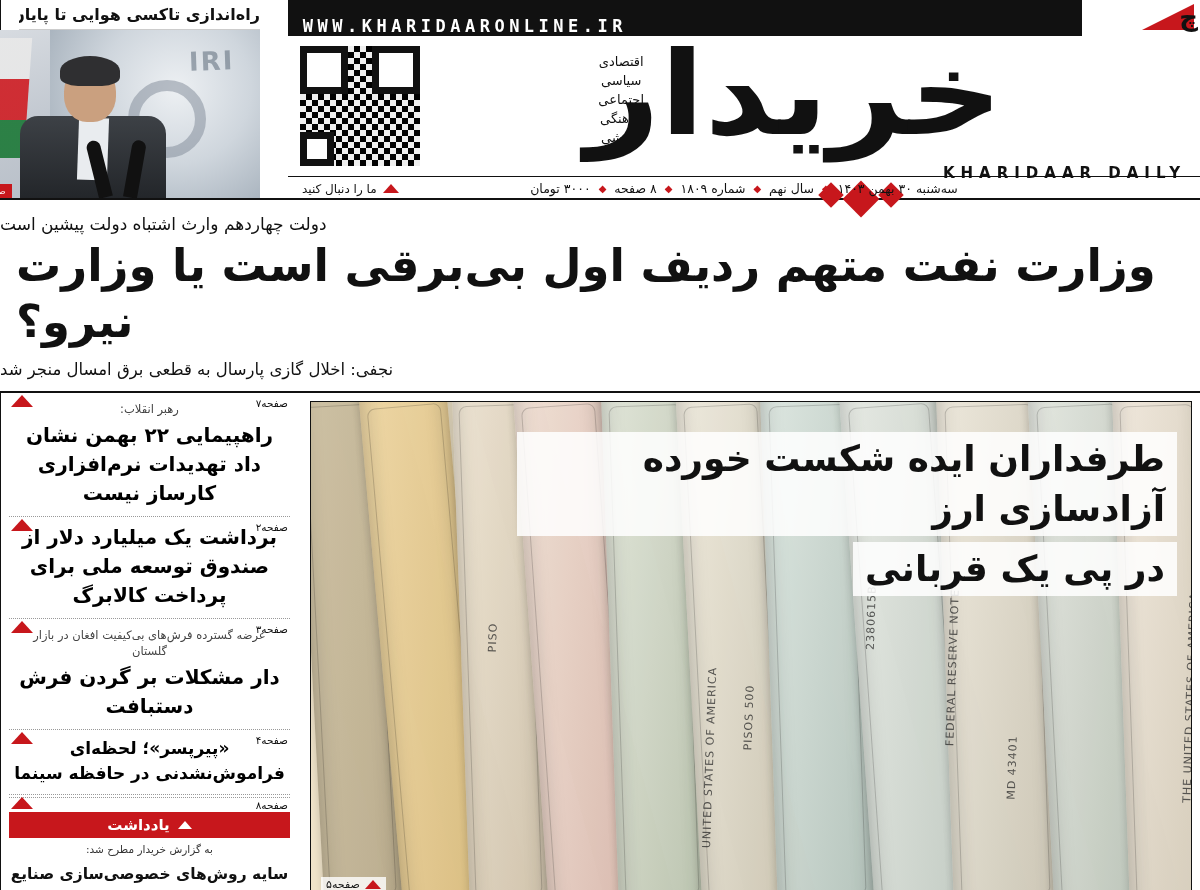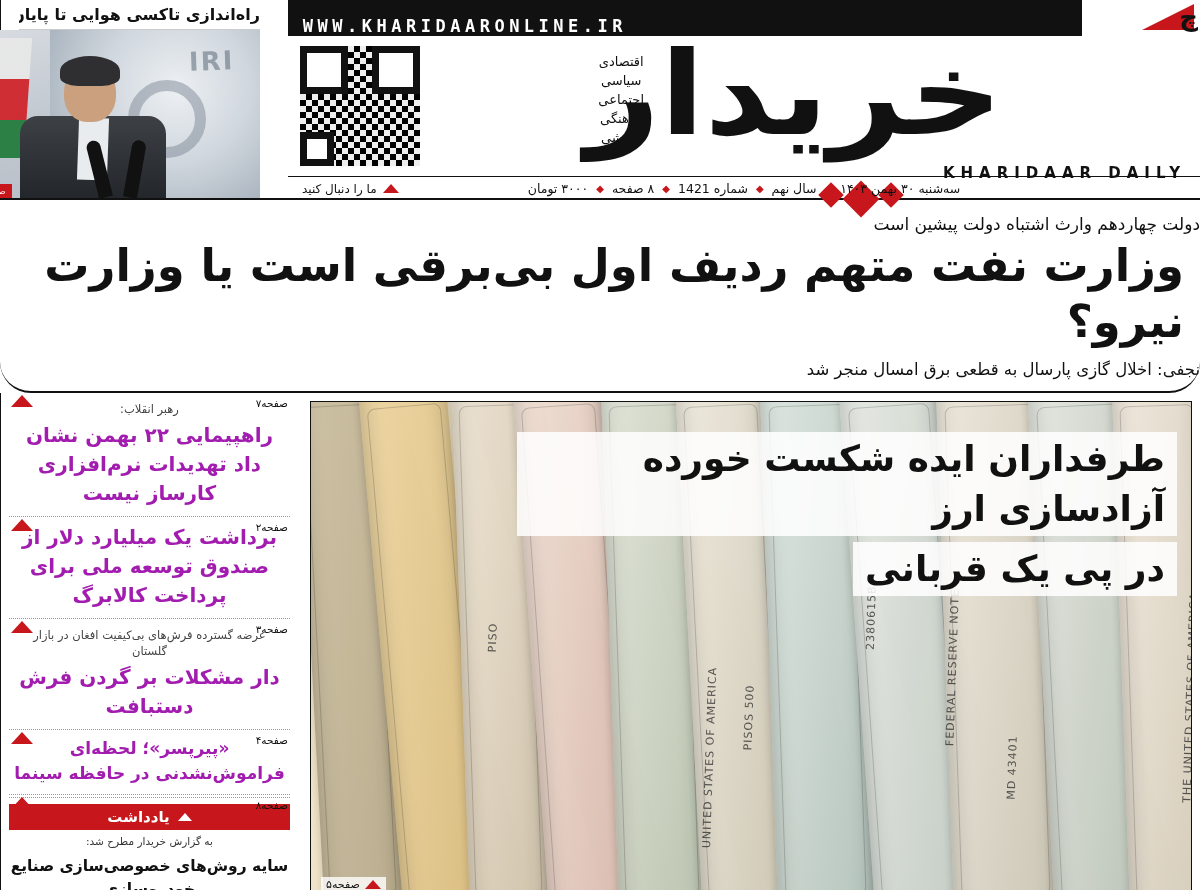--- a/index.html
+++ b/index.html
@@ -206,23 +206,22 @@
   .caret-up {
     width: 0; height: 0;
     border-left: 8px solid transparent; border-right: 8px solid transparent;
     border-bottom: 9px solid #c7171c;
   }
 
   
   .lead {
     width: 1200px;
     padding: 8px 0 6px;
-    text-align: right;
+    text-align: left;
     border-bottom: 2px solid #111;
-    border-radius: 31px;
   }
   .lead .kicker { font-size: 17px; color: #111; margin: 6px 0 4px; }
   .lead .headline {
     font-size: 45px; font-weight: bold; color: #111;
     line-height: 56px; letter-spacing: -1px;
     padding: 0 16px;
   }
   .lead .subline { font-size: 16.5px; color: #111; margin: 10px 0 6px; }
 
   
@@ -251,25 +250,25 @@
     font-size: 10.5px; color: #111;
     position: absolute; right: 2px; top: 4px;
   }
   .sb-arrow {
     position: absolute; left: 2px; top: 2px;
     width: 0; height: 0;
     border-left: 11px solid transparent; border-right: 11px solid transparent;
     border-bottom: 12px solid #c7171c;
   }
   .sb-over { font-size: 11.5px; color: #444; margin: 2px 16px 4px; line-height: 16px; }
-  .sb-title { font-size: 20px; font-weight: bold; color: #a21caf; line-height: 29px; }
+  .sb-title { font-size: 20px; font-weight: bold; color: #000000; line-height: 29px; }
   .sb-title.sm { font-size: 17px; line-height: 25px; }
 
   .note-bar {
-    margin-top: 6px;
+    margin-top: 14px;
     height: 26px;
     background: #c7171c;
     color: #fff;
     display: flex; align-items: center; justify-content: center; gap: 8px;
     font-size: 15px; font-weight: bold;
   }
   .note-caret {
     width: 0; height: 0;
     border-left: 7px solid transparent; border-right: 7px solid transparent;
     border-bottom: 8px solid #fff;
@@ -420,21 +419,21 @@
 
     <div class="infostrip">
       <span class="follow">
         <span class="caret-up"></span>
         <span>ما را دنبال کنید</span>
       </span>
       <span>سه‌شنبه ۳۰ بهمن ۱۴۰۳</span>
       <span class="sep">◆</span>
       <span>سال نهم</span>
       <span class="sep">◆</span>
-      <span>شماره 1421</span>
+      <span>شماره ۱۸۰۹</span>
       <span class="sep">◆</span>
       <span>۸ صفحه</span>
       <span class="sep">◆</span>
       <span>۳۰۰۰ تومان</span>
     </div>
   </div>
 
   <div class="lead">
     <div class="kicker">دولت چهاردهم وارث اشتباه دولت پیشین است</div>
     <div class="headline">وزارت نفت متهم ردیف اول بی‌برقی است یا وزارت نیرو؟</div>

